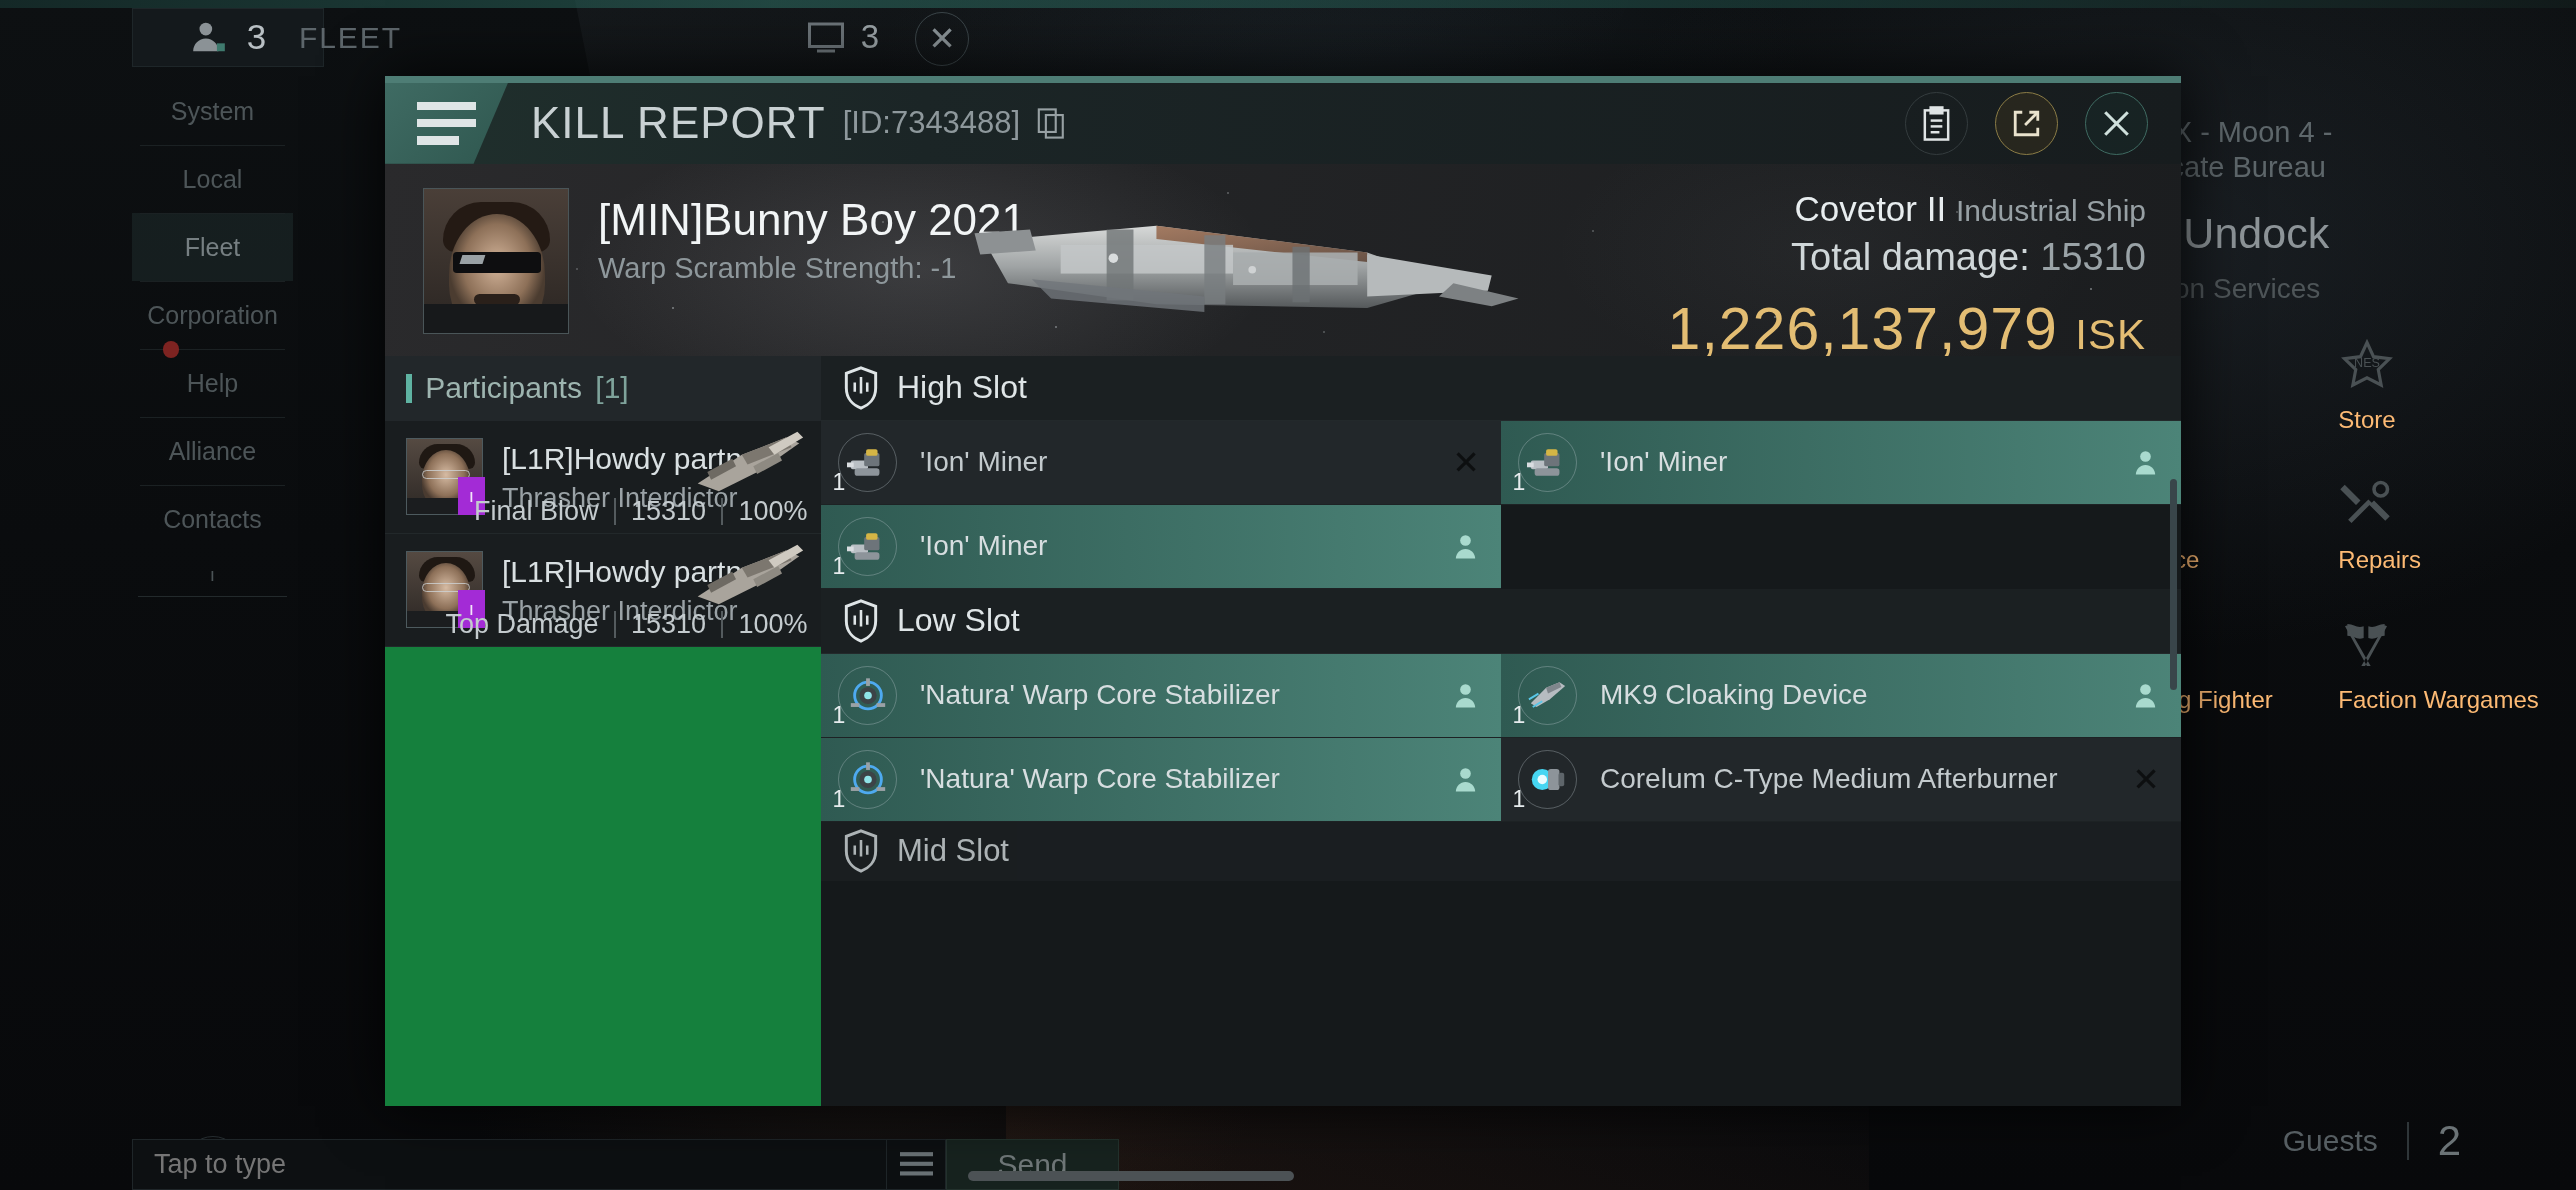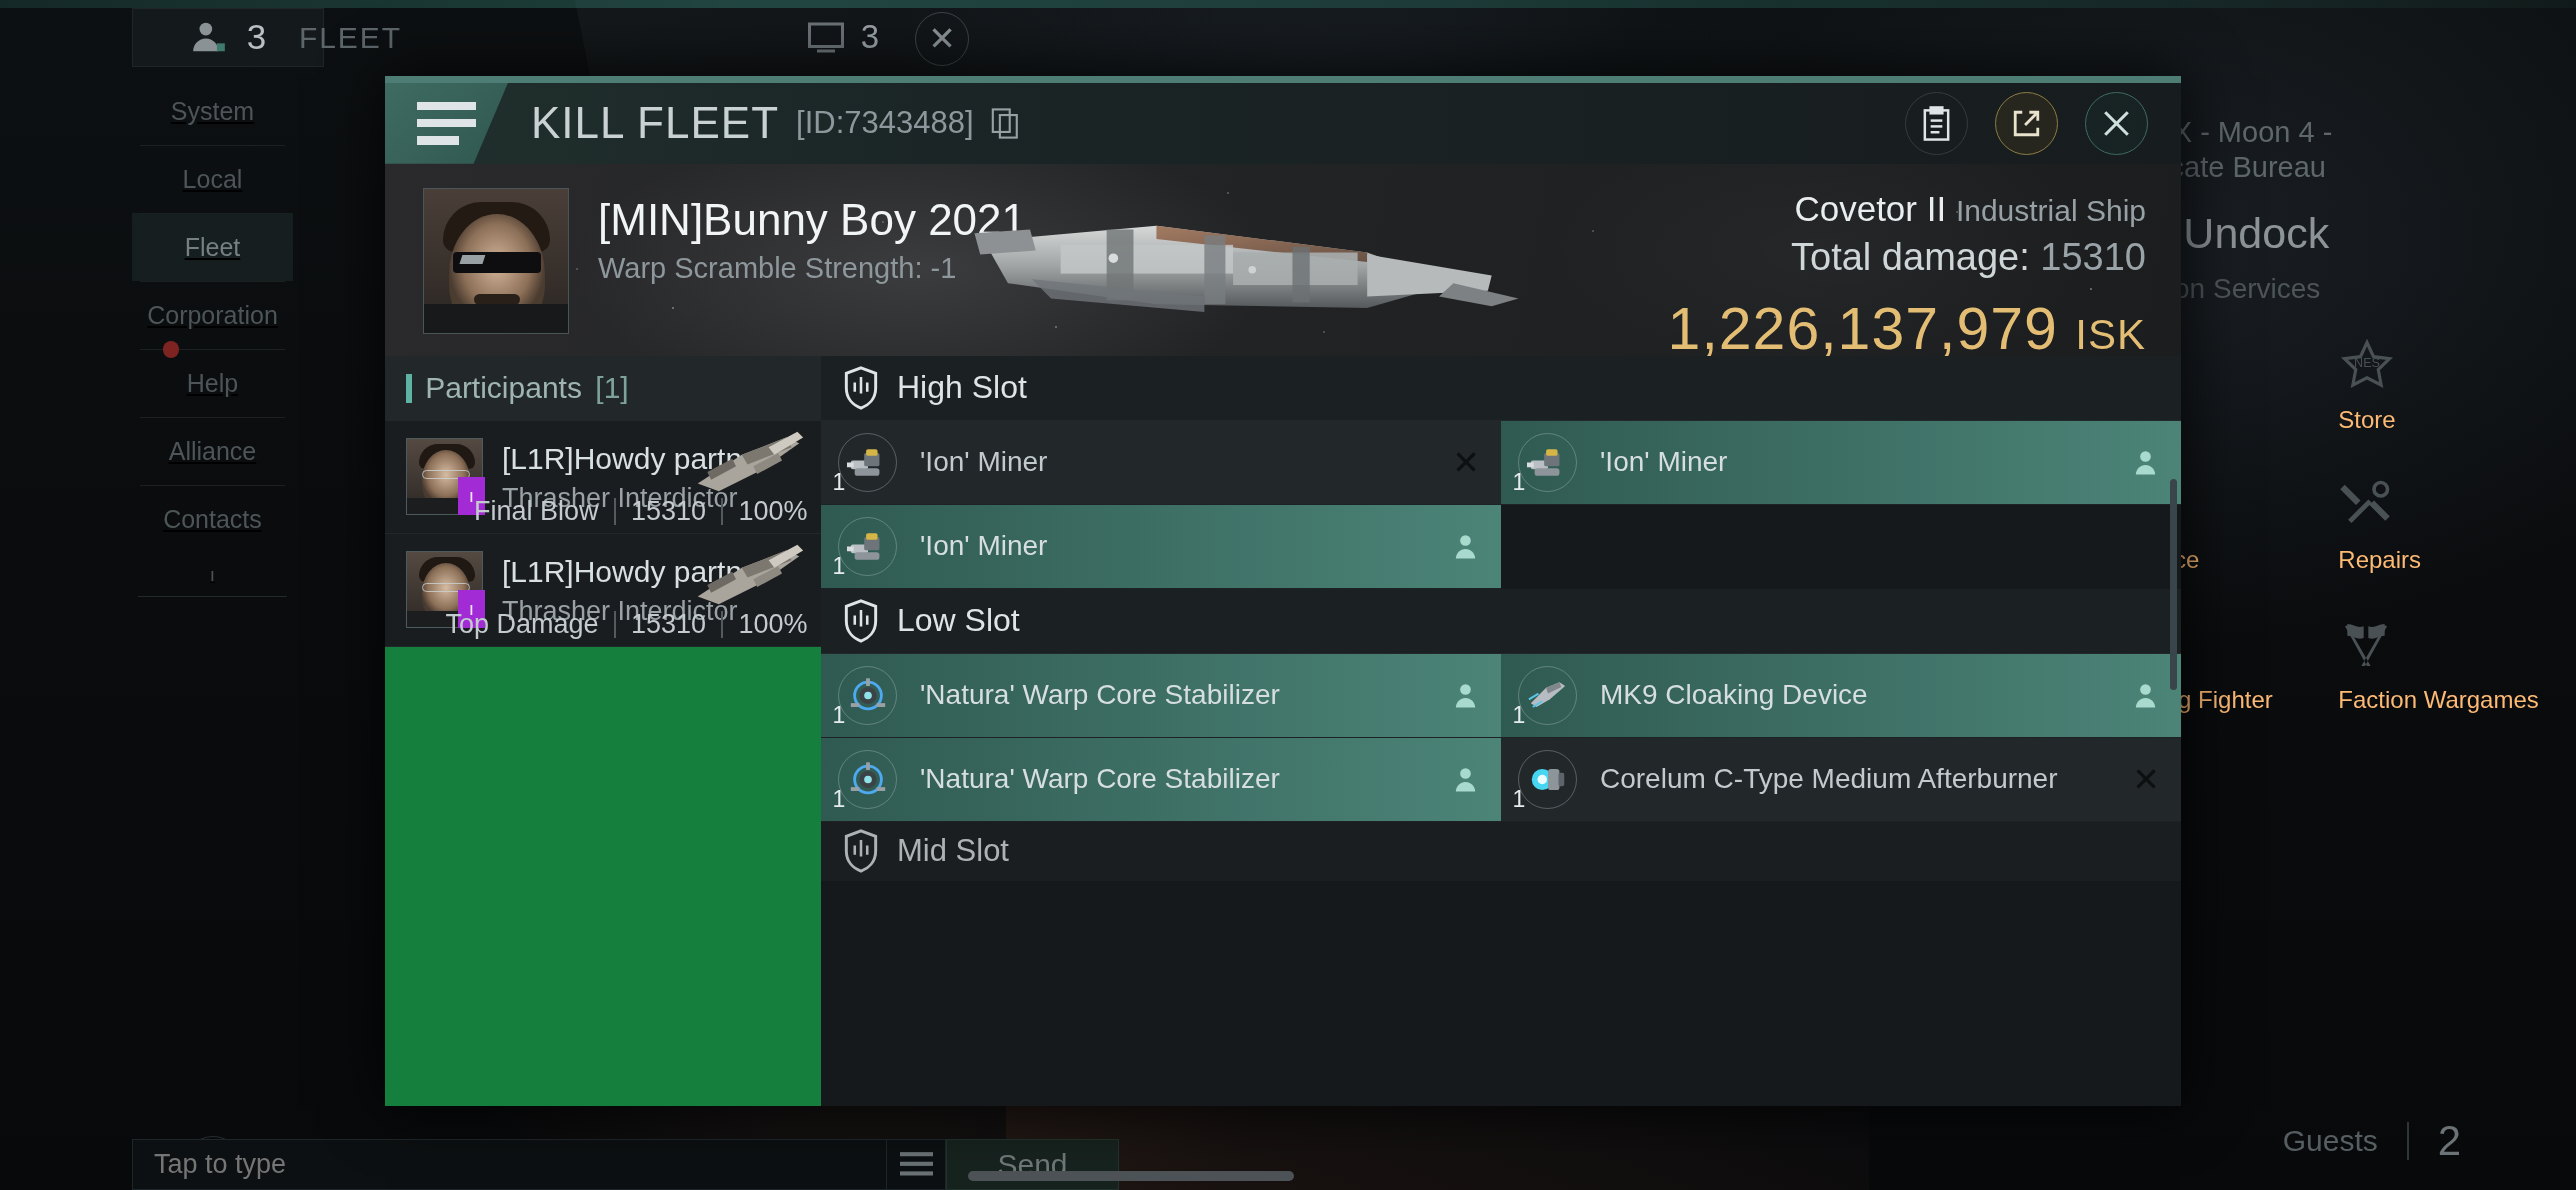--- a/index.html
+++ b/index.html
@@ -53,21 +53,21 @@
     display:flex; align-items:center; justify-content:center; gap:17px; color:#6c7479;
   }
   .tab-scr .cnt{ font-size:33px; color:#9aa2a6; }
   .top-close {
     position:absolute; left:915px; top:11.5px; width:54px; height:54px;
     border-radius:50%; border:1.9px solid #3b4549;
     display:flex; align-items:center; justify-content:center; color:#8b9498; font-size:33px;
   }
 
   
-  .sidebar { position:absolute; left:132px; top:77px; width:161px; bottom:0;text-decoration:underline; }
+  .sidebar { position:absolute; left:132px; top:77px; width:161px; bottom:0; }
   .side-item {
     height:68px; display:flex; align-items:center; justify-content:center;
     color:#4d5558; font-size:25px; position:relative;
   }
   .side-item + .side-item::before{
     content:""; position:absolute; left:7.7px; right:7.7px; top:0; height:1px; background:#1b2123;
   }
   .side-item.active { background:rgba(60,92,88,.22); color:#767f82; }
   .side-dot {
     position:absolute; width:16.3px; height:16.3px; border-radius:50%;
@@ -453,21 +453,21 @@
 
     <div class="modal-head">
       <div class="burger-wrap">
         <span class="burger">
             <i></i>
             <i></i>
             <i></i>
           </span>
       </div>
       <div class="modal-title">
-        <span class="t1">KILL FLEET</span>
+        <span class="t1">KILL REPORT</span>
         <span class="t2">[ID:7343488]</span>
         <span class="copy-ic">
           <svg width="29" height="31" viewBox="0 0 20 22" fill="none" stroke="#97a0a3" stroke-width="1.5">
             <rect x="1" y="1" width="12" height="16"></rect>
               <rect x="6" y="5" width="12" height="16"></rect>
           </svg>
         </span>
       </div>
       <div class="head-actions">
         <div class="hbtn report">

